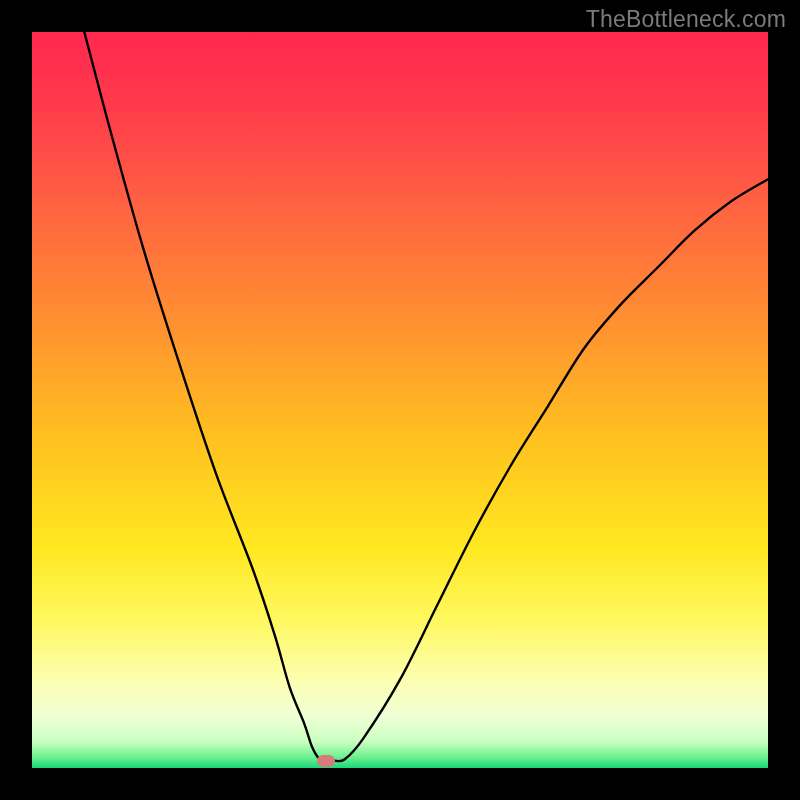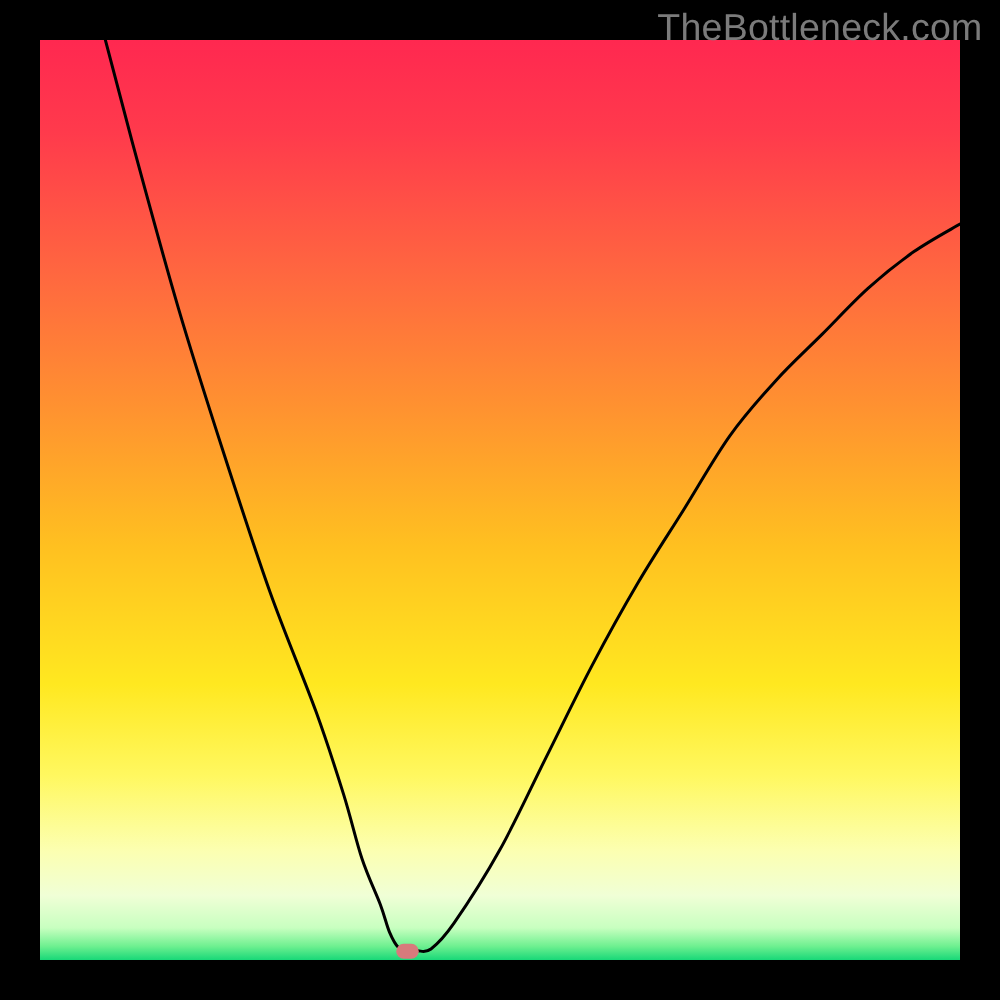--- a/index.html
+++ b/index.html
@@ -4,21 +4,21 @@
 <style>
   * { margin: 0; padding: 0; box-sizing: border-box; }
   html, body { width: 800px; height: 800px; overflow: hidden; }
   body { background: #000; position: relative; font-family: Arial, sans-serif; }
 
   .watermark {
     position: absolute;
     top: 6px;
     right: 14px;
     color: #7b7b7b;
-    font-size: 30px;
+    font-size: 23px;
     font-weight: 400;
     letter-spacing: 0.2px;
     z-index: 10;
   }
 
   .plot-frame {
     position: absolute;
     top: 32px;
     left: 32px;
     width: 736px;

